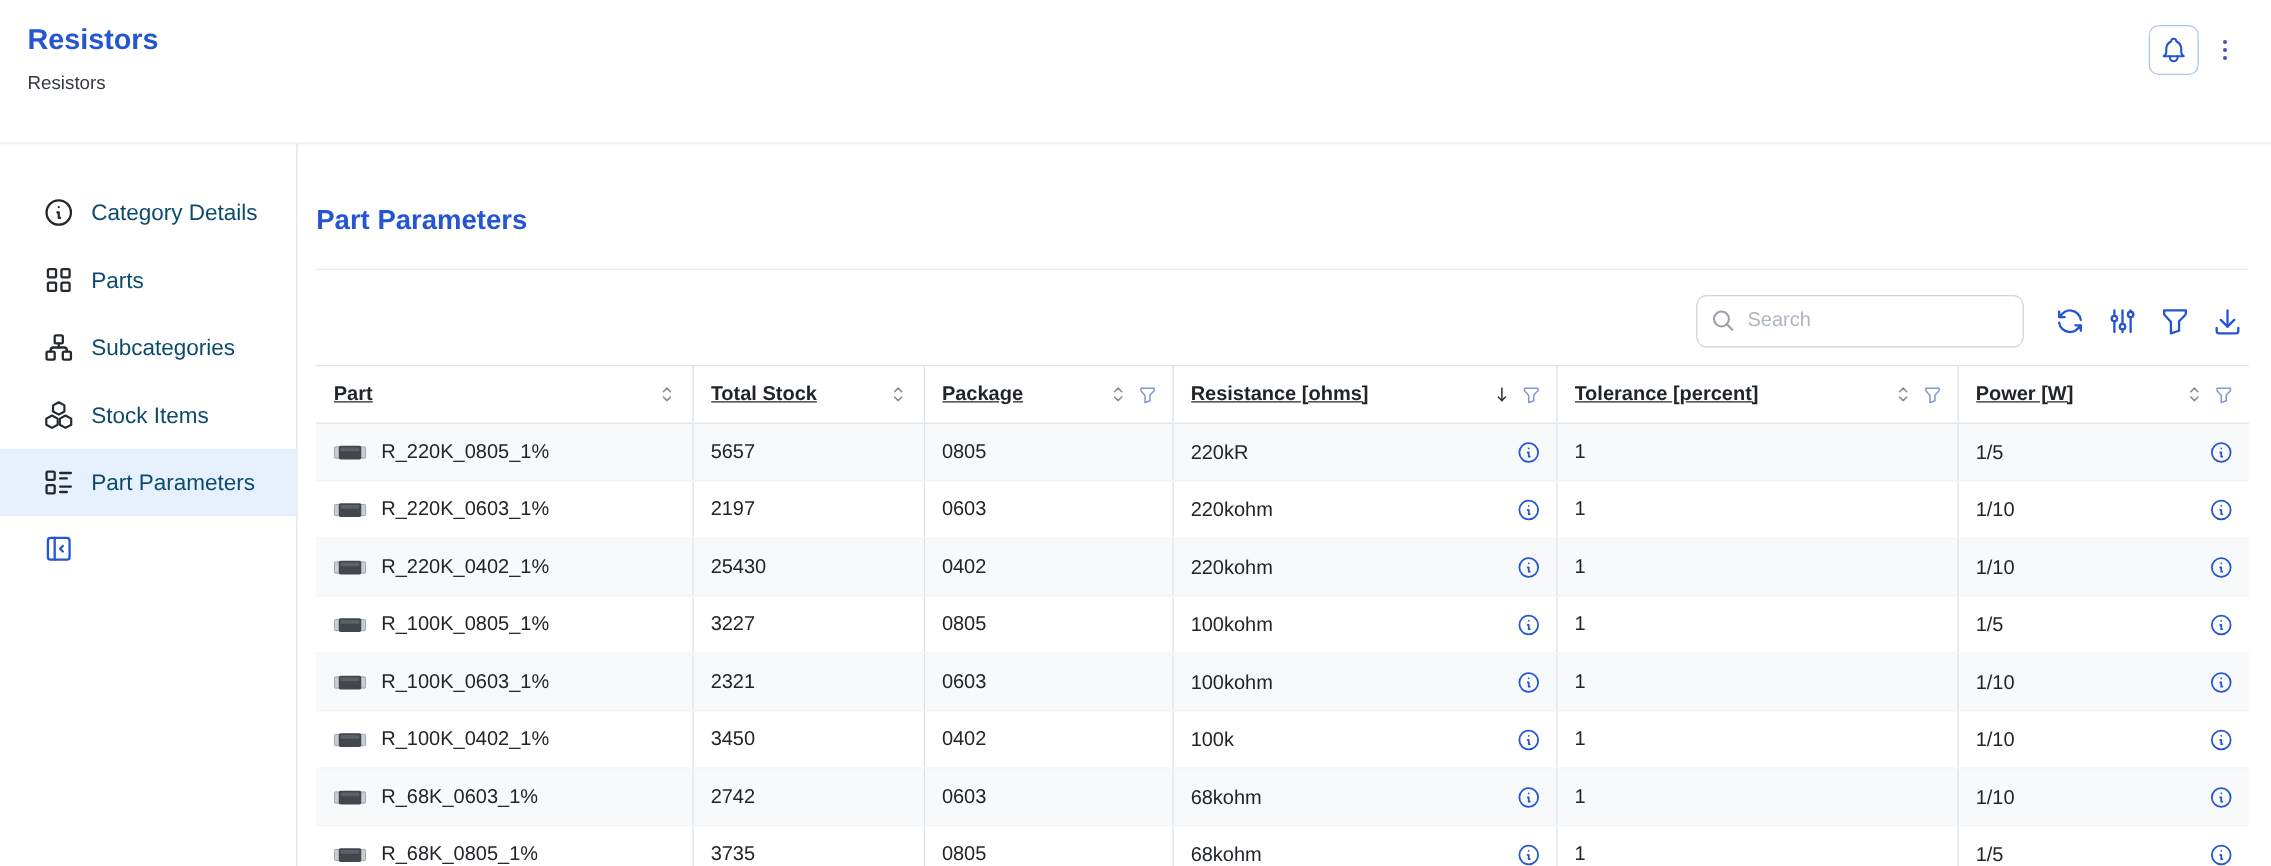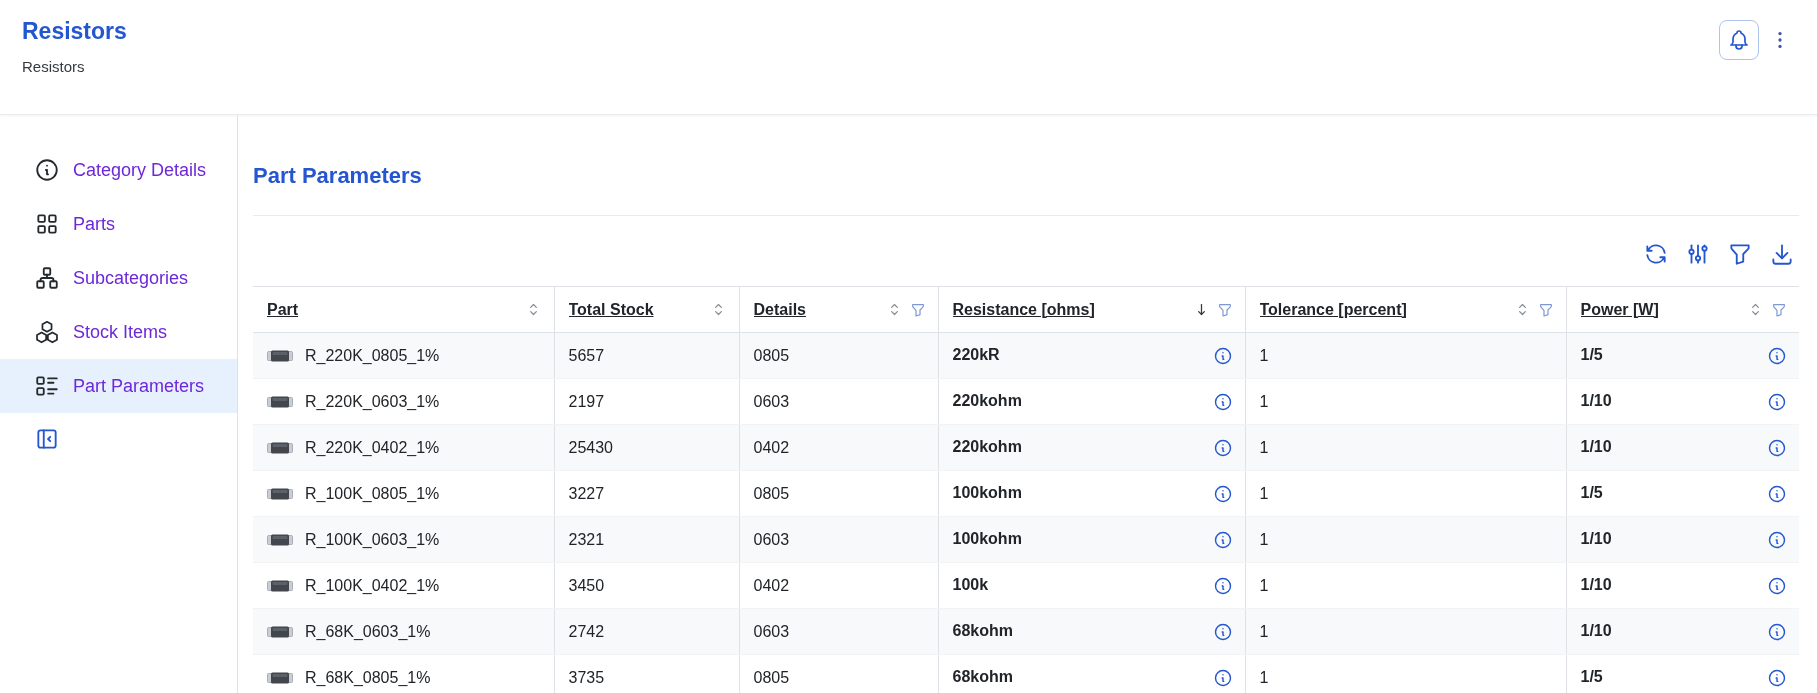--- a/index.html
+++ b/index.html
@@ -25,21 +25,21 @@
   .topbar-actions{display:flex;align-items:flex-start;gap:8px;padding-top:2px;}
   .bell-btn{width:40px;height:40px;border:1px solid #adc4ee;border-radius:8px;background:#fff;
     color:var(--accent);display:flex;align-items:center;justify-content:center;cursor:pointer;}
   .dots-btn{width:26px;height:40px;border:none;background:transparent;color:#4553a8;
     display:flex;align-items:center;justify-content:center;cursor:pointer;padding:0;}
 
   
   .content{display:flex;height:588px;}
   .sidebar{width:238px;border-right:1px solid var(--border);padding-top:28px;flex-shrink:0;}
   .side-item{display:flex;align-items:center;gap:13px;height:54px;padding:0 10px 0 34px;
-    font-size:18px;cursor:pointer;color:#6d28d9;}
+    font-size:18px;cursor:pointer;color:#0c4a6e;}
   .side-item .icn{width:26px;height:26px;color:#24292e;flex-shrink:0;}
   .side-item.selected{background:var(--selected);}
   .collapse-btn{margin:12px 0 0 34px;background:none;border:none;color:var(--accent);
     width:28px;height:28px;padding:0;cursor:pointer;}
 
   .main{flex:1;min-width:0;padding:48px 18px 0 15px;}
   .panel-title{margin:0;font-size:22px;font-weight:700;color:var(--accent);}
   .panel-divider{border:none;border-top:1px solid #e9ecef;margin:26px 0 0;}
 
   
@@ -60,21 +60,21 @@
   .data th + th,.data td + td{border-left:1px solid var(--border);}
   .data tbody tr{cursor:pointer;}
   .data tbody tr:nth-child(odd){background:var(--stripe);}
   .th-inner{display:flex;align-items:center;gap:7px;}
   .th-label{flex:1;min-width:0;white-space:nowrap;overflow:hidden;}
   .icon-btn{background:none;border:none;padding:0;display:flex;cursor:pointer;}
   .sort-ic{color:#868e96;}
   .sort-ic.active{color:#343a40;}
   .funnel-ic{color:#7f97d6;}
   .cell-flex{display:flex;align-items:center;gap:12px;min-width:0;}
-  .cell-info{display:flex;align-items:flex-start;justify-content:space-between;gap:18px;font-weight:bold;}
+  .cell-info{display:flex;align-items:flex-end;justify-content:space-between;gap:18px;}
   .info-btn{background:none;border:none;padding:0;color:var(--accent);display:flex;cursor:pointer;flex-shrink:0;}
   .chip{flex-shrink:0;display:flex;}
   .trunc{white-space:nowrap;overflow:hidden;text-overflow:ellipsis;}
 </style>
 </head>
 <body>
 
 <div class="page">
 
   <header class="topbar">
@@ -161,20 +161,27 @@
             <path d="M15 10l-2 2l2 2"></path>
         </svg>
       </button>
     </nav>
 
     <main class="main">
       <h2 class="panel-title">Part Parameters</h2>
       <hr class="panel-divider">
 
       <div class="toolbar">
+        <div class="search-box">
+          <svg class="search-icon" width="22" height="22" viewBox="0 0 24 24" fill="none" stroke="currentColor" stroke-width="1.8" stroke-linecap="round" stroke-linejoin="round">
+            <circle cx="10" cy="10" r="6.5"></circle>
+              <path d="M19.5 19.5l-4.8 -4.8"></path>
+          </svg>
+          <input type="text" placeholder="Search" style="">
+        </div>
         <button class="tool-btn">
           <svg width="26" height="26" viewBox="0 0 24 24" fill="none" stroke="currentColor" stroke-width="1.7" stroke-linecap="round" stroke-linejoin="round">
             <path d="M20 11a8.1 8.1 0 0 0 -15.5 -2m-.5 -4v4h4"></path>
             <path d="M4 13a8.1 8.1 0 0 0 15.5 2m.5 4v-4h-4"></path>
           </svg>
         </button>
         <button class="tool-btn">
           <svg width="26" height="26" viewBox="0 0 24 24" fill="none" stroke="currentColor" stroke-width="1.7" stroke-linecap="round" stroke-linejoin="round">
             <path d="M6 4v4"></path>
               <path d="M6 12v8"></path>
@@ -229,21 +236,21 @@
                 <button class="icon-btn sort-ic">
                   <svg width="17" height="17" viewBox="0 0 24 24" fill="none" stroke="currentColor" stroke-width="1.8" stroke-linecap="round" stroke-linejoin="round">
                       <path d="M8 9l4 -4l4 4"></path>
                       <path d="M16 15l-4 4l-4 -4"></path>
                     </svg>
                 </button>
               </div>
             </th>
             <th>
               <div class="th-inner">
-                <span class="th-label">Details</span>
+                <span class="th-label">Package</span>
                 <button class="icon-btn sort-ic">
                   <svg width="17" height="17" viewBox="0 0 24 24" fill="none" stroke="currentColor" stroke-width="1.8" stroke-linecap="round" stroke-linejoin="round">
                       <path d="M8 9l4 -4l4 4"></path>
                       <path d="M16 15l-4 4l-4 -4"></path>
                     </svg>
                 </button>
                 <button class="icon-btn funnel-ic">
                   <svg width="16" height="16" viewBox="0 0 24 24" fill="none" stroke="currentColor" stroke-width="1.8" stroke-linecap="round" stroke-linejoin="round">
                       <path d="M4 4h16v2.172a2 2 0 0 1 -.586 1.414l-4.414 4.414v7l-6 2v-8.5l-4.48 -4.928a2 2 0 0 1 -.52 -1.345v-2.227z"></path>
                     </svg>

